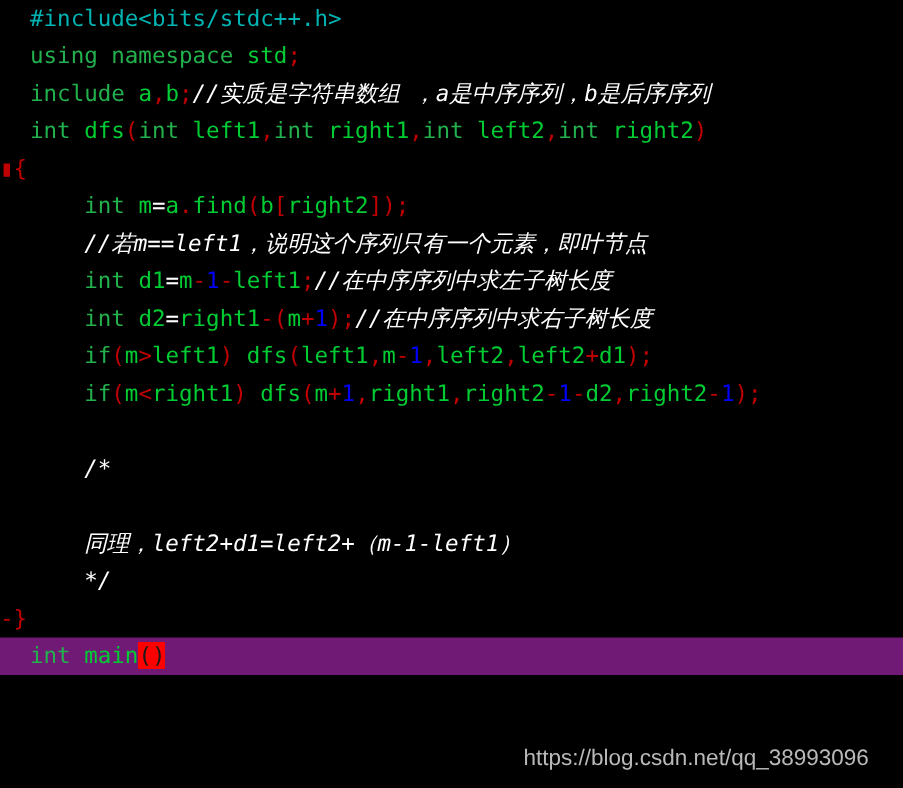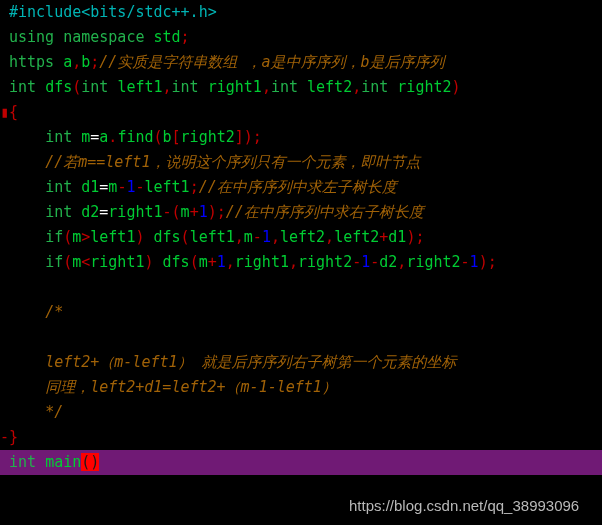--- a/index.html
+++ b/index.html
@@ -19,21 +19,21 @@
     height: 525px;
     background: #000000;
   }
   .line {
     position: relative;
     height: 25px;
     line-height: 25px;
     white-space: pre;
     font-size: 15px;
     letter-spacing: 0px;
-    padding-left: 9px;
+    padding-left: 20px;
     box-sizing: border-box;
   }
   .line.highlight {
     background: #701a75;
   }
   
   .marker {
     position: absolute;
     left: 0px;
     top: 0px;
@@ -51,21 +51,21 @@
     padding-left: 9px;
   }
 
   
   .kw       { color: #22b14c; }          
   .ident    { color: #00cc33; }          
   .pre      { color: #00b4b4; }          
   .punc     { color: #c00000; }          
   .op       { color: #ffffff; }          
   .num      { color: #0000ff; }          
-  .cmt      { color: #a16207; font-style: italic; }  
+  .cmt      { color: #ffffff; font-style: italic; }  
   .brace    { color: #c00000; }
   .sel      { background: #ff0000; color: #1a1a1a; }
 
   #watermark {
     position: absolute;
     left: 349px;
     top: 497px;
     color: #b9b9b9;
     font-size: 15px;
     font-family: "Liberation Sans", sans-serif;
@@ -76,21 +76,21 @@
 </style>
 </head>
 <body>
 
 <div id="editor">
 
   <div class="line"><span class="pre">#include&lt;bits/stdc++.h&gt;</span></div>
 
   <div class="line"><span class="kw">using</span><span> </span><span class="kw">namespace</span><span> </span><span class="ident">std</span><span class="punc">;</span></div>
 
-  <div class="line"><span class="kw">https</span><span> </span><span class="ident">a</span><span class="punc">,</span><span class="ident">b</span><span class="punc">;</span><span class="cmt">//实质是字符串数组 ，a是中序序列，b是后序序列</span></div>
+  <div class="line"><span class="kw">include</span><span> </span><span class="ident">a</span><span class="punc">,</span><span class="ident">b</span><span class="punc">;</span><span class="cmt">//实质是字符串数组 ，a是中序序列，b是后序序列</span></div>
 
   <div class="line"><span class="kw">int</span><span> </span><span class="ident">dfs</span><span class="punc">(</span><span class="kw">int</span><span> </span><span class="ident">left1</span><span class="punc">,</span><span class="kw">int</span><span> </span><span class="ident">right1</span><span class="punc">,</span><span class="kw">int</span><span> </span><span class="ident">left2</span><span class="punc">,</span><span class="kw">int</span><span> </span><span class="ident">right2</span><span class="punc">)</span></div>
 
   <div class="line braceline"><span class="marker">▮</span><span class="btxt brace">{</span></div>
 
   <div class="line"><span>    </span><span class="kw">int</span><span> </span><span class="ident">m</span><span class="op">=</span><span class="ident">a</span><span class="punc">.</span><span class="ident">find</span><span class="punc">(</span><span class="ident">b</span><span class="punc">[</span><span class="ident">right2</span><span class="punc">]</span><span class="punc">)</span><span class="punc">;</span></div>
 
 
   <div class="line"><span>    </span><span class="cmt">//若m==left1，说明这个序列只有一个元素，即叶节点</span></div>
 
@@ -102,21 +102,20 @@
 
   <div class="line"><span>    </span><span class="kw">if</span><span class="punc">(</span><span class="ident">m</span><span class="punc">&lt;</span><span class="ident">right1</span><span class="punc">)</span><span> </span><span class="ident">dfs</span><span class="punc">(</span><span class="ident">m</span><span class="punc">+</span><span class="num">1</span><span class="punc">,</span><span class="ident">right1</span><span class="punc">,</span><span class="ident">right2</span><span class="punc">-</span><span class="num">1</span><span class="punc">-</span><span class="ident">d2</span><span class="punc">,</span><span class="ident">right2</span><span class="punc">-</span><span class="num">1</span><span class="punc">)</span><span class="punc">;</span></div>
 
   <div class="line"><span>    </span></div>
 
   <div class="line"><span>    </span><span class="cmt">/*</span></div>
 
 
   <div class="line"><span>    </span></div>
 
-  <div class="line"><span>    </span><span class="cmt">left2+（m-left1） 就是后序序列右子树第一个元素的坐标</span></div>
 
   <div class="line"><span>    </span><span class="cmt">同理，left2+d1=left2+（m-1-left1）</span></div>
 
   <div class="line"><span>    </span><span class="cmt">*/</span></div>
 
   <div class="line braceline"><span class="marker">-</span><span class="btxt brace">}</span></div>
 
   <div class="line highlight"><span class="kw">int</span><span> </span><span class="ident">main</span><span class="sel">()</span></div>
 
   <div id="watermark">https://blog.csdn.net/qq_38993096</div>

